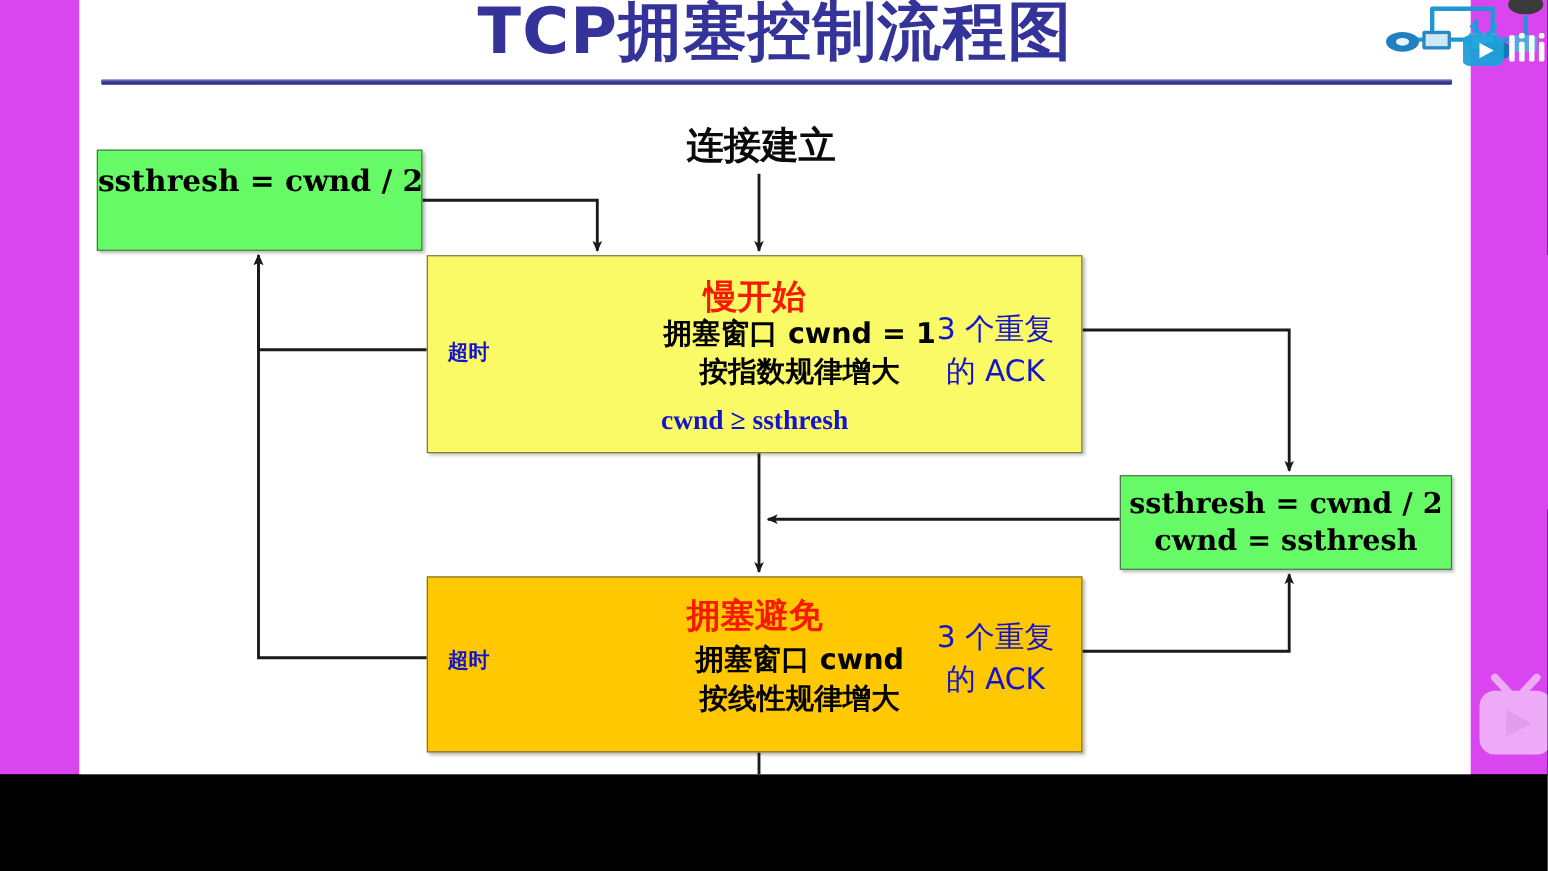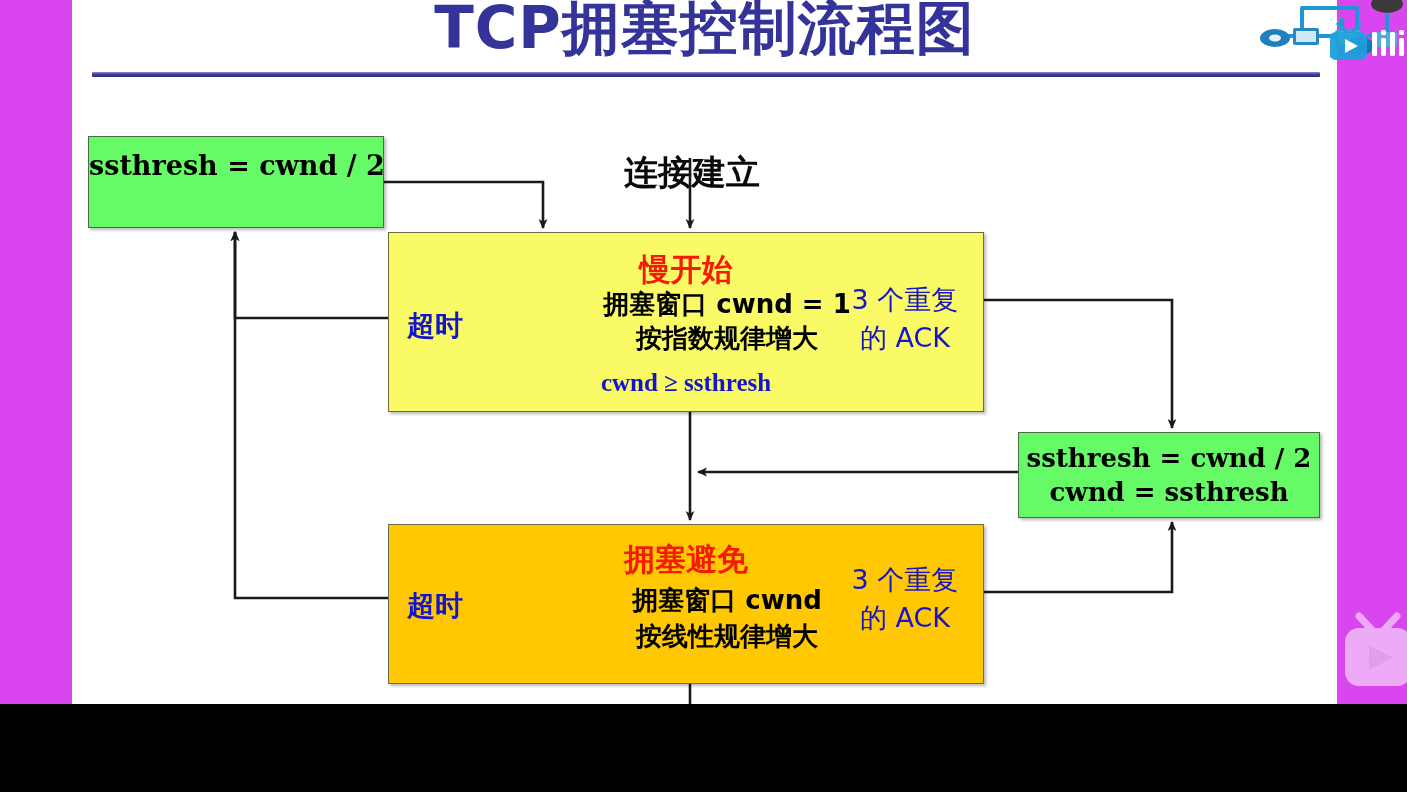--- a/index.html
+++ b/index.html
@@ -153,21 +153,21 @@
     font-family: "DejaVu Sans", sans-serif;
     font-weight: bold;
     font-size: 25px;
     color: #1414cc;
     white-space: nowrap;
   }
   .side-label {
     position: absolute;
     font-family: "DejaVu Sans", sans-serif;
     font-weight: bold;
-    font-size: 28px;
+    font-size: 19px;
     color: #1414cc;
     white-space: nowrap;
   }
   .side-label-right {
     position: absolute;
     font-family: "DejaVu Sans", sans-serif;
     font-weight: normal;
     font-size: 27px;
     line-height: 38px;
     color: #1414cc;
@@ -178,21 +178,20 @@
     position: absolute;
     left: 500px;
     top: 110px;
     width: 240px;
     text-align: center;
     font-family: Liberation Sans, sans-serif;
     font-weight: bold;
     font-size: 34px;
     color: #0a0a0a;
     white-space: nowrap;
-    margin-top: 40px;
   }
   
   #wires {
     position: absolute;
     left: 0;
     top: 0;
     width: 1265px;
     height: 792px;
     pointer-events: none;
   }

